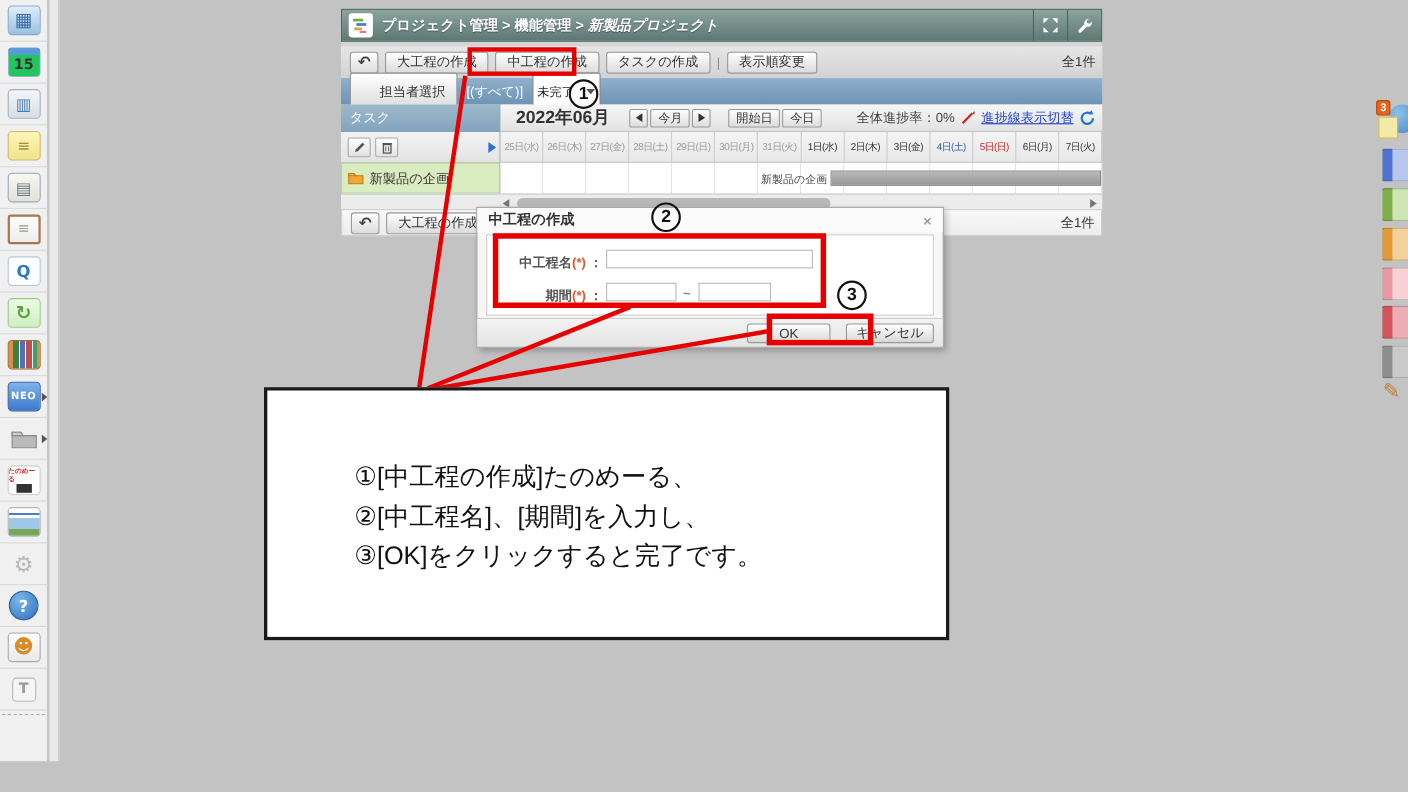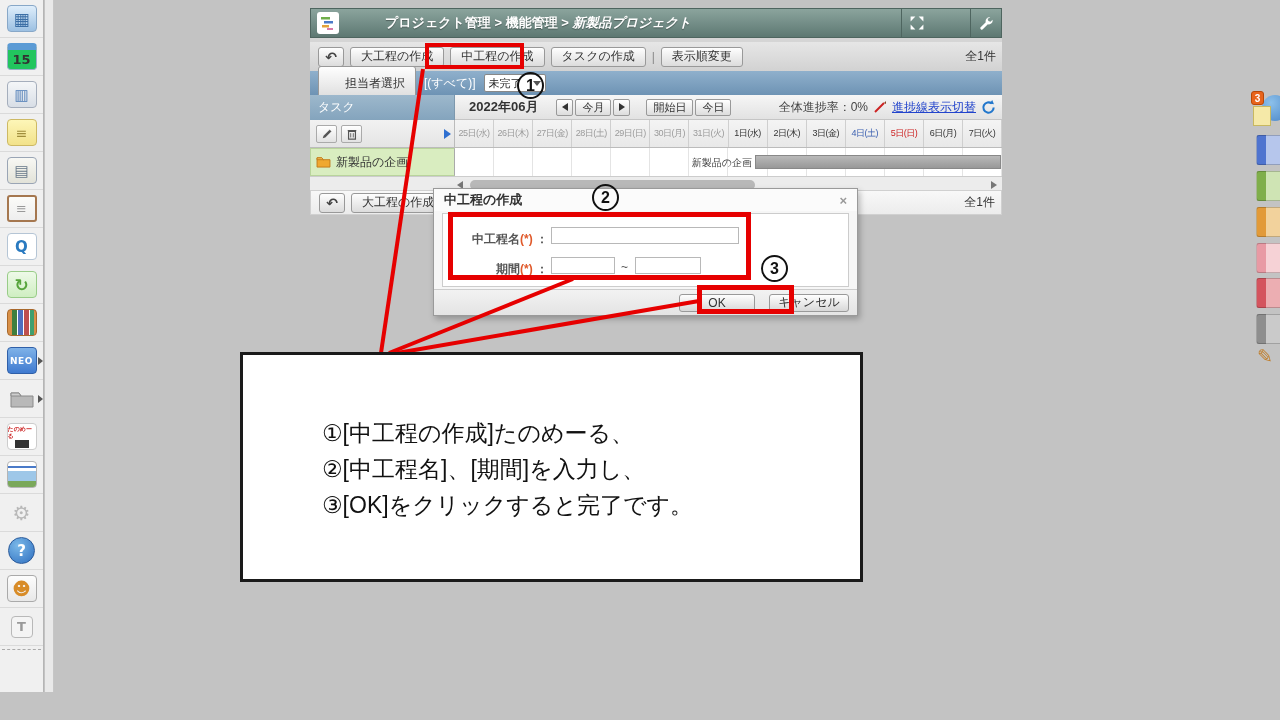--- a/index.html
+++ b/index.html
@@ -27,41 +27,41 @@
   .si13 .tile { border:1px solid #b5b5b5; background:linear-gradient(#ffffff 0 4px,#4a7ac8 4px 6px,#ffffff 6px 9px,#9ec7e8 9px 19px,#7aa85a 19px); }
   .si14 .tile { background:transparent; border:none; color:#b8b8b8; font-size:20px; }
   .si15 .tile { background:radial-gradient(circle at 35% 30%,#7ab8e8,#2f6fc0); border-radius:50%; color:#fff; font-weight:bold; font-size:15px; border:1px solid #2a5a9a; width:27px; height:27px; }
   .si16 .tile { background:linear-gradient(#fdfdfd,#e8e8e8); border:1px solid #aaaaaa; color:#d88c28; font-size:18px; }
   .si17 .tile { background:#f4f4f4; border:1px solid #b8b8b8; color:#999999; font-size:13px; font-weight:bold; width:22px; height:22px; }
   .fly { position:absolute; right:0; top:50%; margin-top:-4px; width:0; height:0; border-left:5px solid #555; border-top:4px solid transparent; border-bottom:4px solid transparent; }
   .sdash { height:0; border-bottom:1px dashed #aaa; margin:3px 2px; }
 
   
   .panel { position:absolute; left:310px; top:8px; width:692px; height:184px; background:#d5d5d5; z-index:1; }
-  .app-header { height:30px; background:linear-gradient(#8ba49d,#5d7872); border:1px solid #4e655f; display:flex; align-items:center; color:#fff;gap:38px; }
+  .app-header { height:30px; background:linear-gradient(#8ba49d,#5d7872); border:1px solid #4e655f; display:flex; align-items:center; color:#fff; }
   .hdr-icon { width:22px; height:22px; background:#fff; border-radius:3px; margin:0 8px 0 6px; display:flex; align-items:center; justify-content:center; }
   .hdr-title { font-size:13px; font-weight:bold; flex:1; text-shadow:0 1px 1px rgba(0,0,0,.35); white-space:nowrap; overflow:hidden; }
   .hdr-title .cur { font-style:italic; }
   .hdr-btn { width:31px; height:28px; border-left:1px solid #4e655f; display:flex; align-items:center; justify-content:center; cursor:pointer; }
 
   .toolbar1 { margin-top:4px; height:29px; display:flex; align-items:center; gap:6px; padding:0 6px 0 8px; background:linear-gradient(#e6e6e6,#d2d2d2); }
   .btn { height:20px; padding:0 10px; font-size:12px; color:#333; background:linear-gradient(#fefefe,#dcdcdc); border:1px solid #999; border-radius:3px; display:inline-flex; align-items:center; justify-content:center; cursor:pointer; white-space:nowrap; }
   .btn-back { width:26px; padding:0; font-family:"DejaVu Sans",sans-serif; font-weight:bold; font-size:14px; color:#444; }
   .tsep { color:#888; font-size:12px; }
   .count { margin-left:auto; font-size:12px; color:#333; }
 
   .filterbar { height:24px; background:linear-gradient(#8fb0cc,#6e93b4); display:flex; align-items:center; gap:8px; padding-left:8px; color:#fff; font-size:12px; }
   .filterbar .btn { height:34px;padding-left:26px; }
-  .dropdown { height:18px; width:62px; background:#fff; border:1px solid #888; border-radius:2px; display:flex; align-items:center; justify-content:space-between; font-size:11px; color:#222; padding:0 4px; cursor:pointer; }
+  .dropdown { height:18px; width:62px; background:#fff; border:1px solid #888; border-radius:2px; display:flex; align-items:center; justify-content:space-between; font-size:11px; color:#222; padding:16px 4px; cursor:pointer; }
   .caret { width:0; height:0; border-top:5px solid #555; border-left:4px solid transparent; border-right:4px solid transparent; }
 
   .gantt-hd { height:25px; display:flex; }
   .gh-left { width:145px; background:linear-gradient(#9db8cc,#84a4bd); color:#fff; font-size:12px; display:flex; align-items:center; padding-left:8px; border-right:1px solid #7d98ad; }
   .gh-right { flex:1; background:linear-gradient(#f6f6f6,#e2e2e2); display:flex; align-items:center; font-size:12px; color:#333; border-bottom:1px solid #c5c5c5; }
-  .month { font-weight:bold; font-size:13px; margin:0 18px 0 14px; }
+  .month { font-weight:bold; font-size:16px; margin:0 18px 0 14px; }
   .mini-btn { height:17px; padding:0 6px; font-size:11px; color:#333; background:linear-gradient(#fff,#ddd); border:1px solid #999; border-radius:2px; display:inline-flex; align-items:center; cursor:pointer; margin-right:2px; white-space:nowrap; }
   .mini-sq { width:17px; justify-content:center; padding:0; }
   .tri-l { width:0;height:0;border-right:6px solid #333;border-top:4px solid transparent;border-bottom:4px solid transparent; }
   .tri-r { width:0;height:0;border-left:6px solid #333;border-top:4px solid transparent;border-bottom:4px solid transparent; }
   .gap14 { width:14px; }
   .progress { margin-left:auto; display:flex; align-items:center; gap:5px; margin-right:6px; }
   .plabel { font-size:12px; color:#444; }
   .plink { font-size:12px; color:#2244cc; text-decoration:underline; cursor:pointer; }
 
   .date-row { height:28px; display:flex; border-bottom:1px solid #bbb; }

